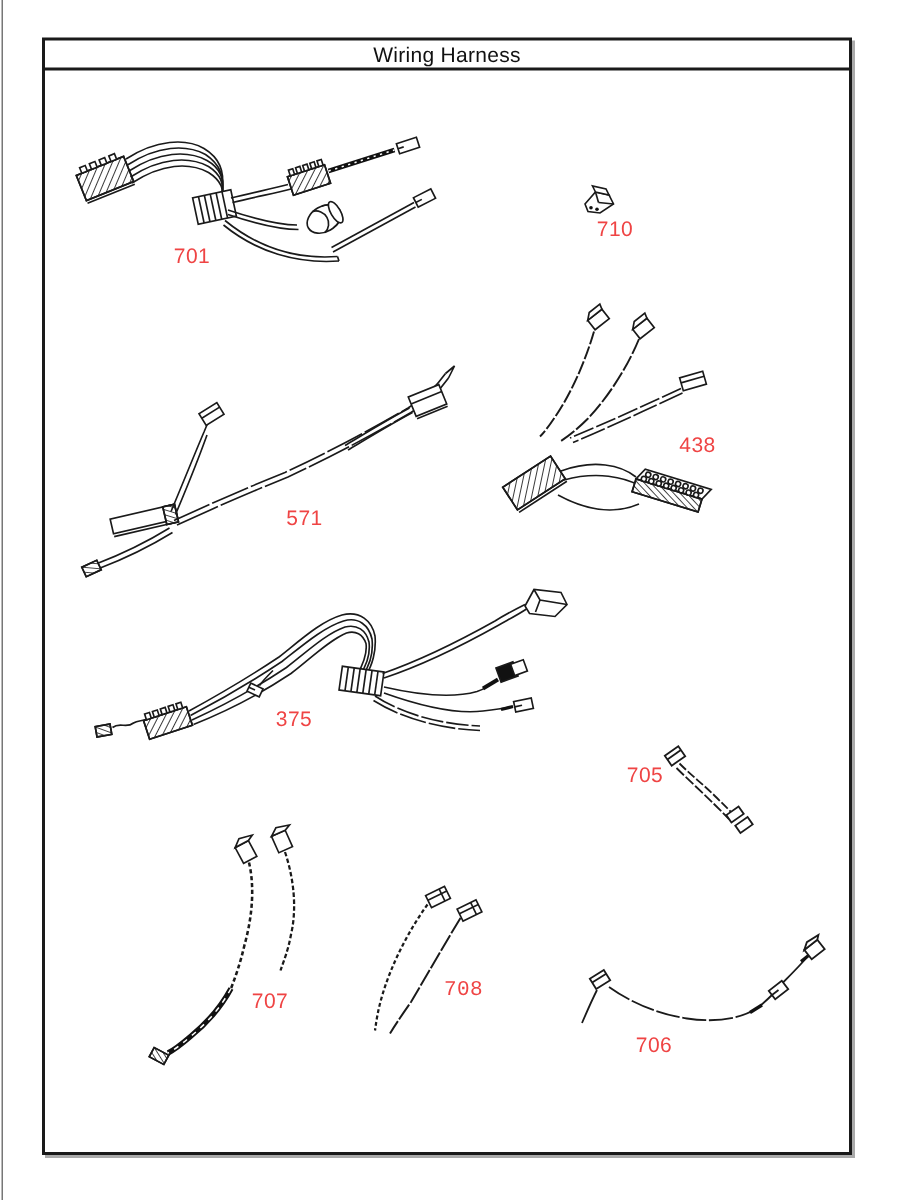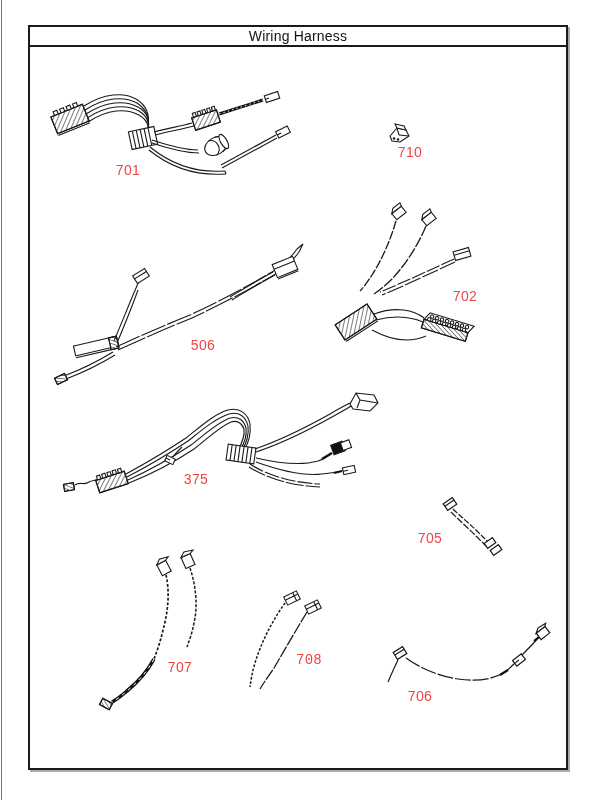--- a/index.html
+++ b/index.html
@@ -333,20 +333,20 @@
       <path d="M534,641 L539,637" stroke-width="2.2" stroke="#111"></path>
       <g transform="translate(543,633) rotate(-38)">
         <rect x="-5.5" y="-4" width="11" height="8" fill="#fff"></rect>
         <polygon points="-5.5,-4 -1,-7 8,-6 5.5,-4" fill="#fff"></polygon>
       </g>
     </g>
   </svg>
 
   <div class="part-label" style="left:128px;top:170px;">701</div>
   <div class="part-label" style="left:410px;top:152px;">710</div>
-  <div class="part-label" style="left:203px;top:345px;">506</div>
-  <div class="part-label" style="left:465px;top:296px;">702</div>
+  <div class="part-label" style="left:203px;top:345px;">571</div>
+  <div class="part-label" style="left:465px;top:296px;">438</div>
   <div class="part-label" style="left:196px;top:479px;">375</div>
-  <div class="part-label" style="left:430px;top:538px;text-align:center;">705</div>
+  <div class="part-label" style="left:430px;top:516px;text-align:center;">705</div>
   <div class="part-label" style="left:180px;top:667px;text-align:center;">707</div>
   <div class="part-label" style="left:309px;top:660px;font-family:Liberation Mono, monospace;">708</div>
-  <div class="part-label" style="left:420px;top:696px;">706</div>
+  <div class="part-label" style="left:436px;top:696px;">706</div>
 </div>
 
 </body></html>

